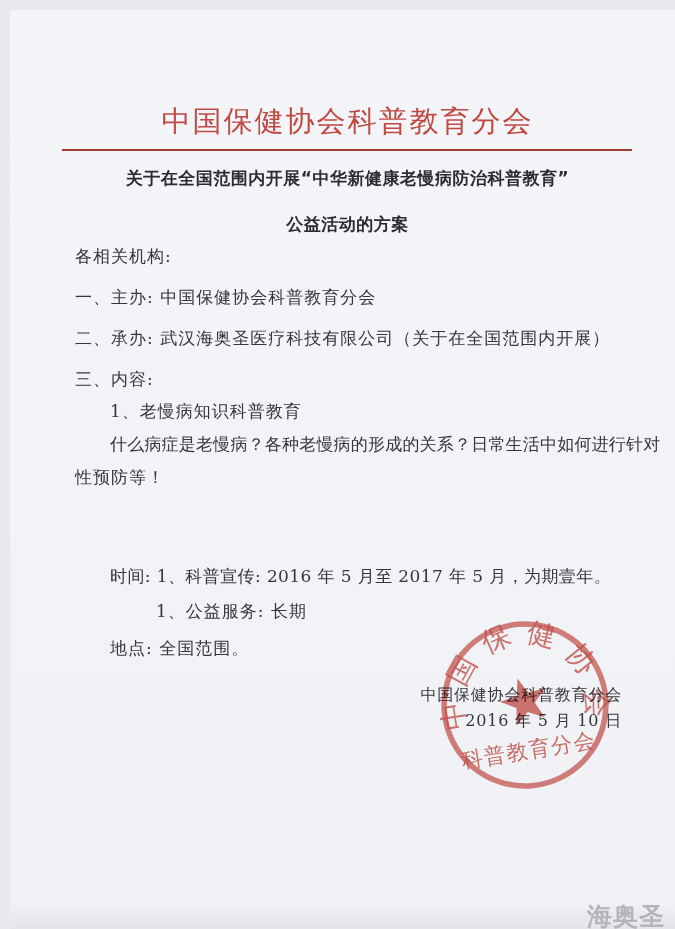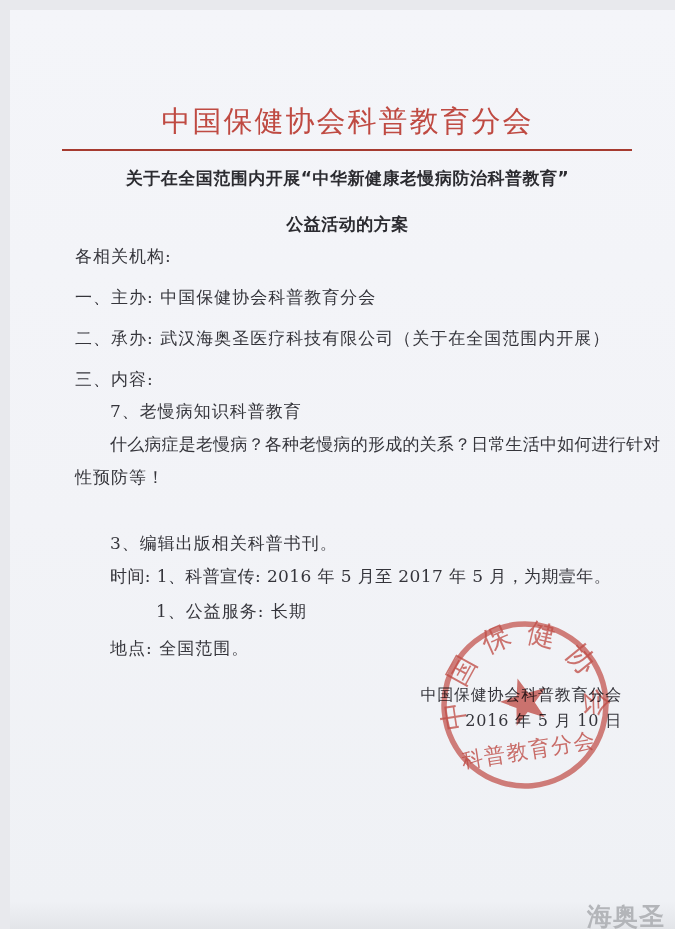--- a/index.html
+++ b/index.html
@@ -75,24 +75,23 @@
   <h1 class="doc-title">中国保健协会科普教育分会</h1>
   <div class="red-rule"></div>
 
   <div class="subtitle line1">关于在全国范围内开展“中华新健康老慢病防治科普教育”</div>
   <div class="subtitle line2">公益活动的方案</div>
 
   <div class="bodyline l0">各相关机构:</div>
   <div class="bodyline l1">一、主办: 中国保健协会科普教育分会</div>
   <div class="bodyline l2">二、承办: 武汉海奥圣医疗科技有限公司（关于在全国范围内开展）</div>
   <div class="bodyline l3">三、内容:</div>
-  <div class="bodyline l4 ind">7、老慢病知识科普教育</div>
+  <div class="bodyline l4 ind">1、老慢病知识科普教育</div>
   <div class="bodyline l5 ind">什么病症是老慢病？各种老慢病的形成的关系？日常生活中如何进行针对</div>
   <div class="bodyline l6">性预防等！</div>
-  <div class="bodyline l8 ind">3、编辑出版相关科普书刊。</div>
   <div class="bodyline l9 ind">时间: 1、科普宣传: 2016 年 5 月至 2017 年 5 月，为期壹年。</div>
   <div class="bodyline l10">1、公益服务: 长期</div>
   <div class="bodyline l11 ind">地点: 全国范围。</div>
 
   <div class="signature">
     <div>中国保健协会科普教育分会</div>
     <div>2016 年 5 月 10 日</div>
   </div>
 
   <svg class="stamp" viewBox="0 0 200 200">

